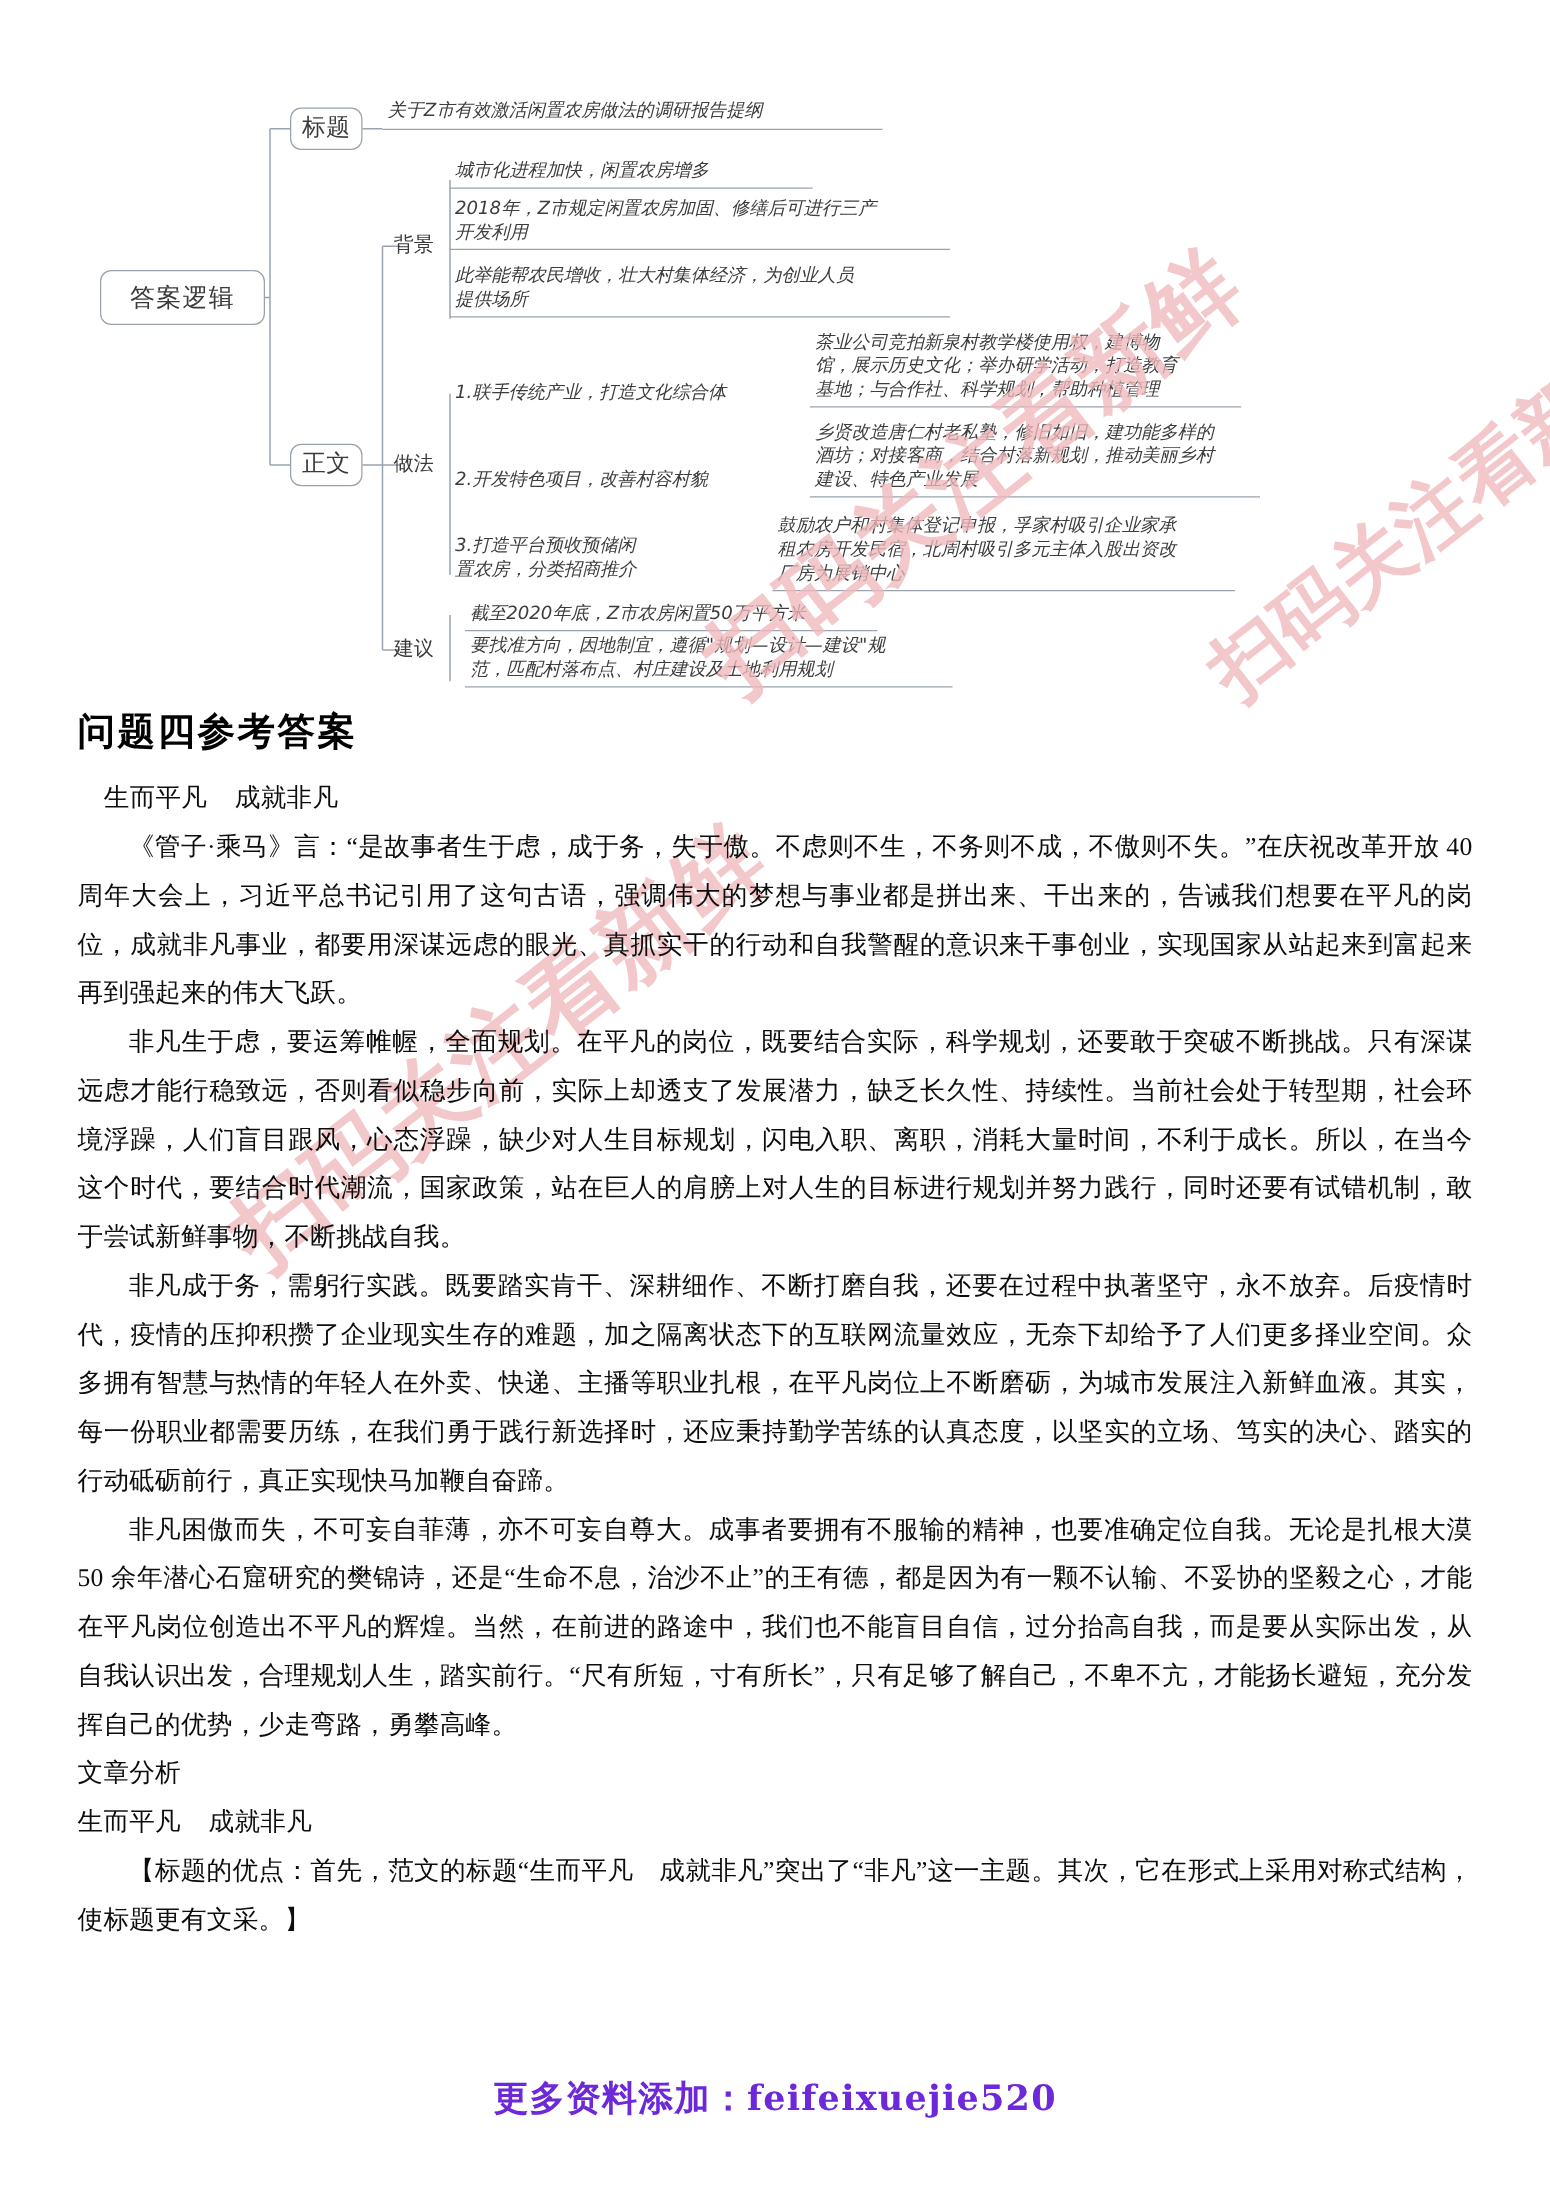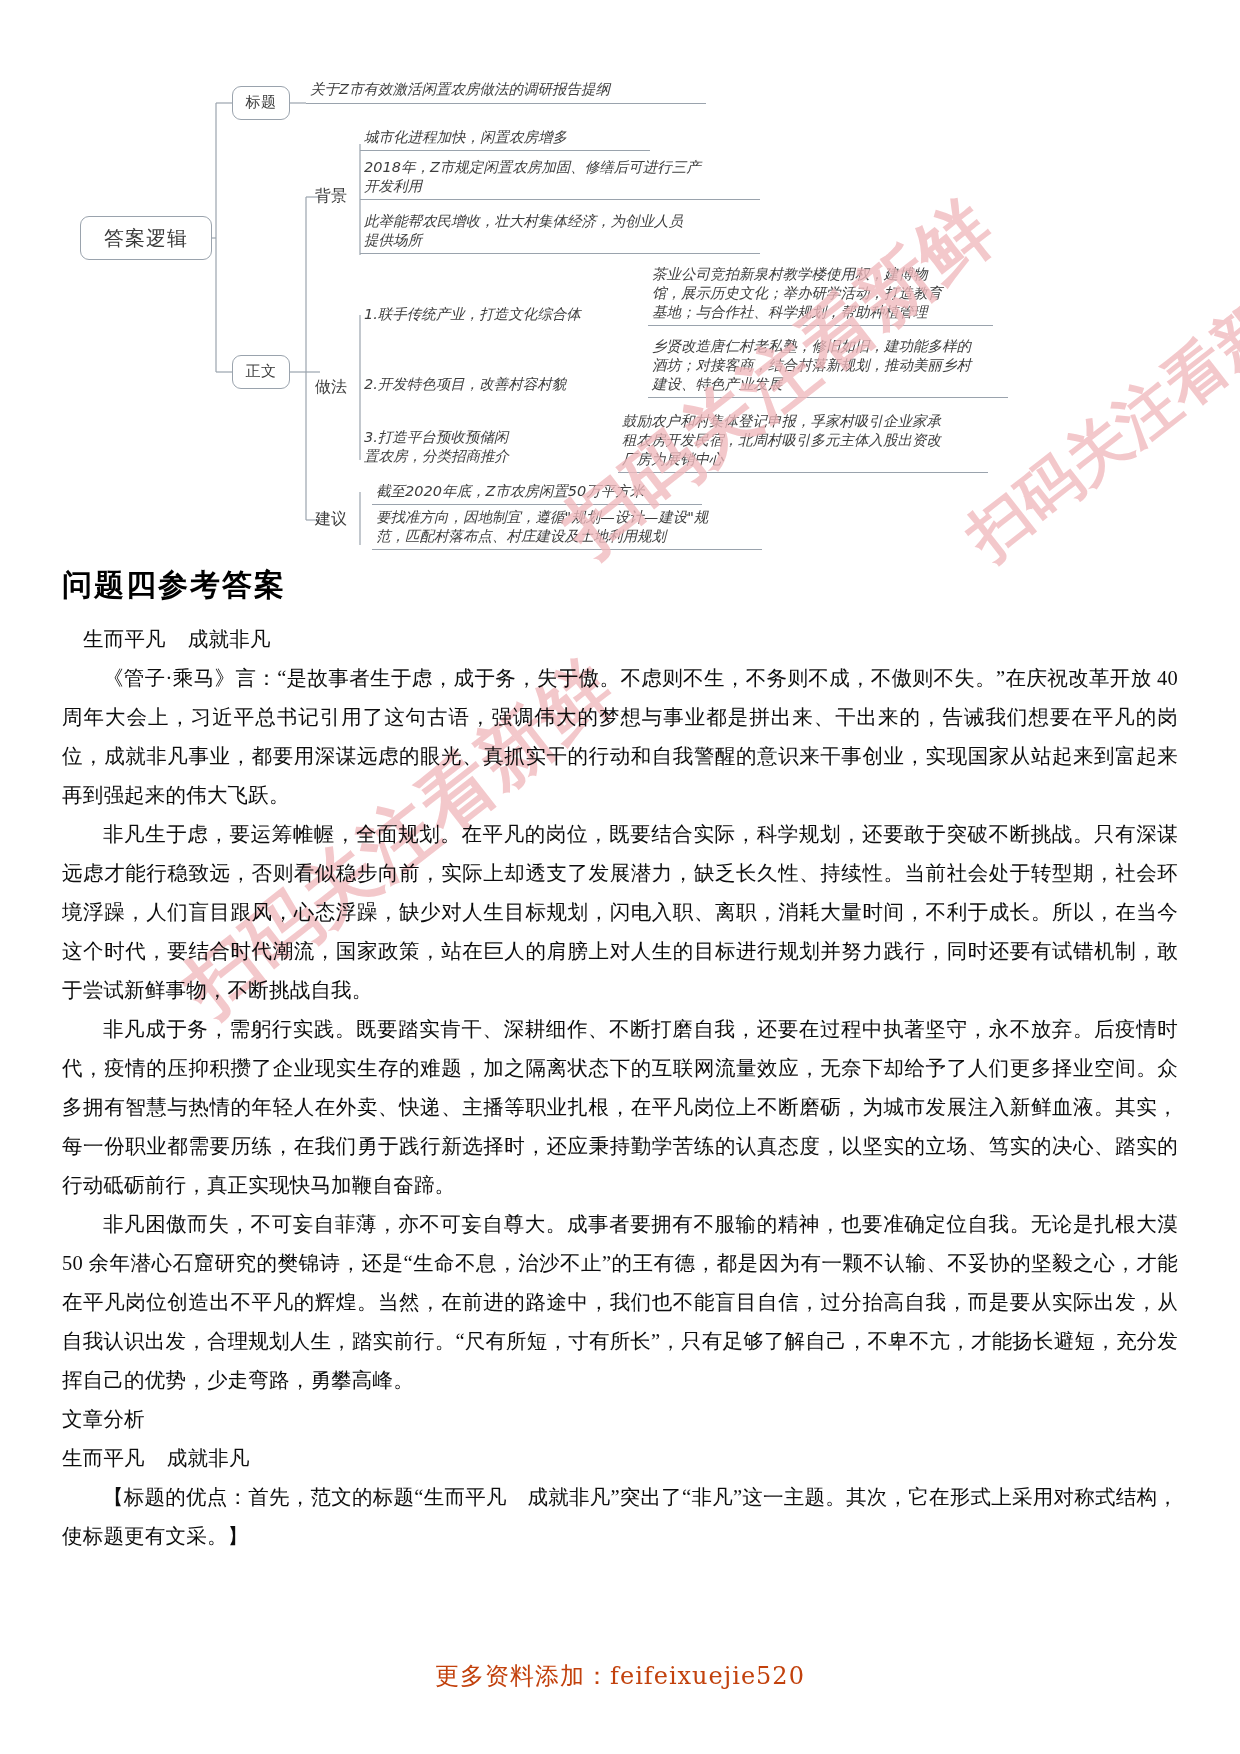--- a/index.html
+++ b/index.html
@@ -44,21 +44,21 @@
     background: #fff;
     display: flex;
     align-items: center;
     justify-content: center;
   }
   .mm-root {
     font-size: 20px;
     letter-spacing: 1px;
   }
   .mm-branch {
-    font-size: 15px;
+    font-size: 19px;
     letter-spacing: 0.5px;
   }
   
   .mm-label {
     font-size: 16px;
     display: flex;
     align-items: flex-start;
     justify-content: center;
   }
   
@@ -103,24 +103,24 @@
   
   #footer {
     position: absolute;
     left: 0;
     top: 1660px;
     width: 1240px;
     text-align: center;
   }
   .footer-text {
     font-family: "DejaVu Serif", "Liberation Serif", serif;
-    font-size: 24px;
-    font-weight: normal;
+    font-size: 28px;
+    font-weight: bold;
     letter-spacing: 1px;
-    color: #c2410c;
+    color: #6d28d9;
   }
 
   
   .wm {
     position: absolute;
     color: #f0b9bd;
     opacity: 0.78;
     font-family: "DejaVu Serif", serif;
     font-weight: bold;
     pointer-events: none;
@@ -187,21 +187,21 @@
   </div>
   <div class="mm-node mm-leaf" style="left:360px; top:158px; width:400px; border-bottom:1.2px solid #9aa3ad; padding-bottom:3px;">
     <span>2018年，Z市规定闲置农房加固、修缮后可进行三产</span>
     <span>开发利用</span>
   </div>
   <div class="mm-node mm-leaf" style="left:360px; top:212px; width:400px; border-bottom:1.2px solid #9aa3ad; padding-bottom:3px;">
     <span>此举能帮农民增收，壮大村集体经济，为创业人员</span>
     <span>提供场所</span>
   </div>
 
-  <div class="mm-node mm-label" style="left:308px; top:376px; width:46px; height:24px;">
+  <div class="mm-node mm-label" style="left:308px; top:360px; width:46px; height:24px;">
     <span>做法</span>
   </div>
 
   <div class="mm-node mm-leaf" style="left:360px; top:305px; width:280px;">
     <span>1.联手传统产业，打造文化综合体</span>
   </div>
   <div class="mm-node mm-leaf" style="left:648px; top:265px; width:345px; border-bottom:1.2px solid #9aa3ad; padding-bottom:3px;">
     <span>茶业公司竞拍新泉村教学楼使用权，建博物</span>
     <span>馆，展示历史文化；举办研学活动，打造教育</span>
     <span>基地；与合作社、科学规划，帮助种植管理</span>

